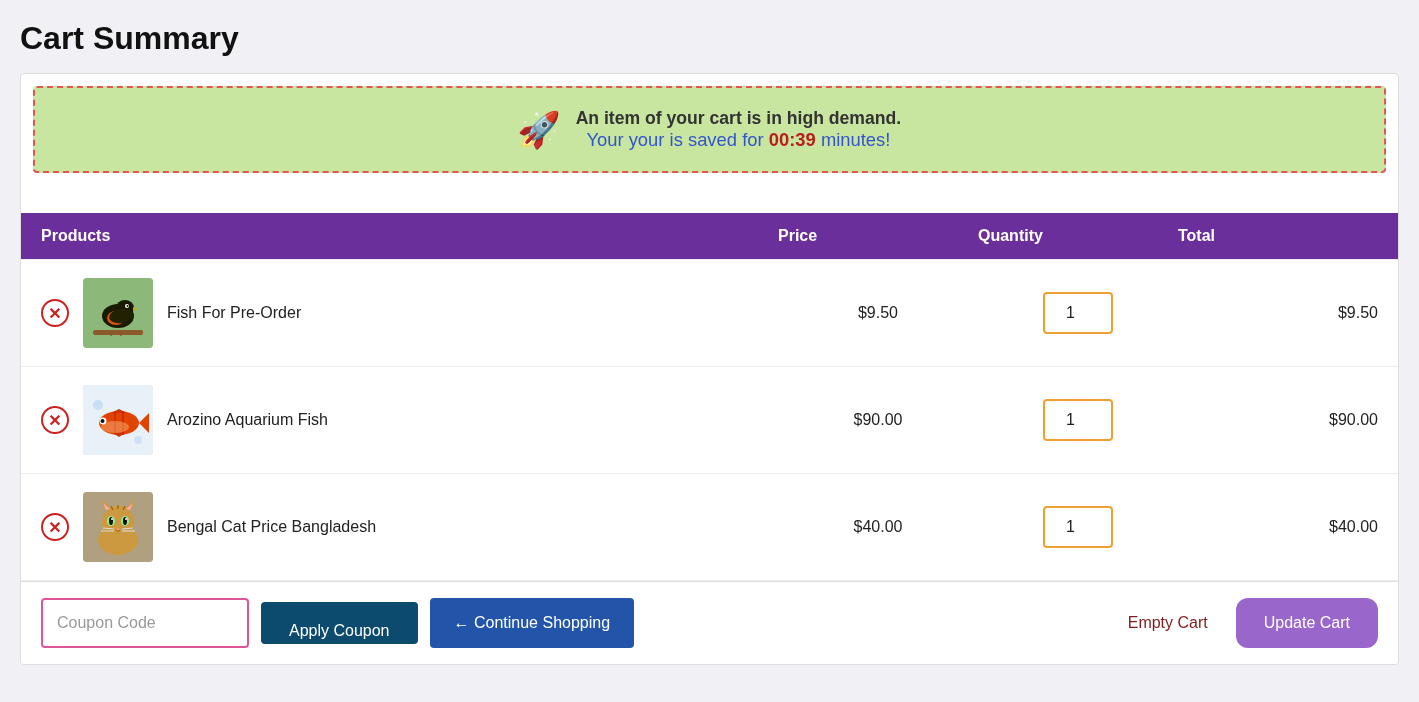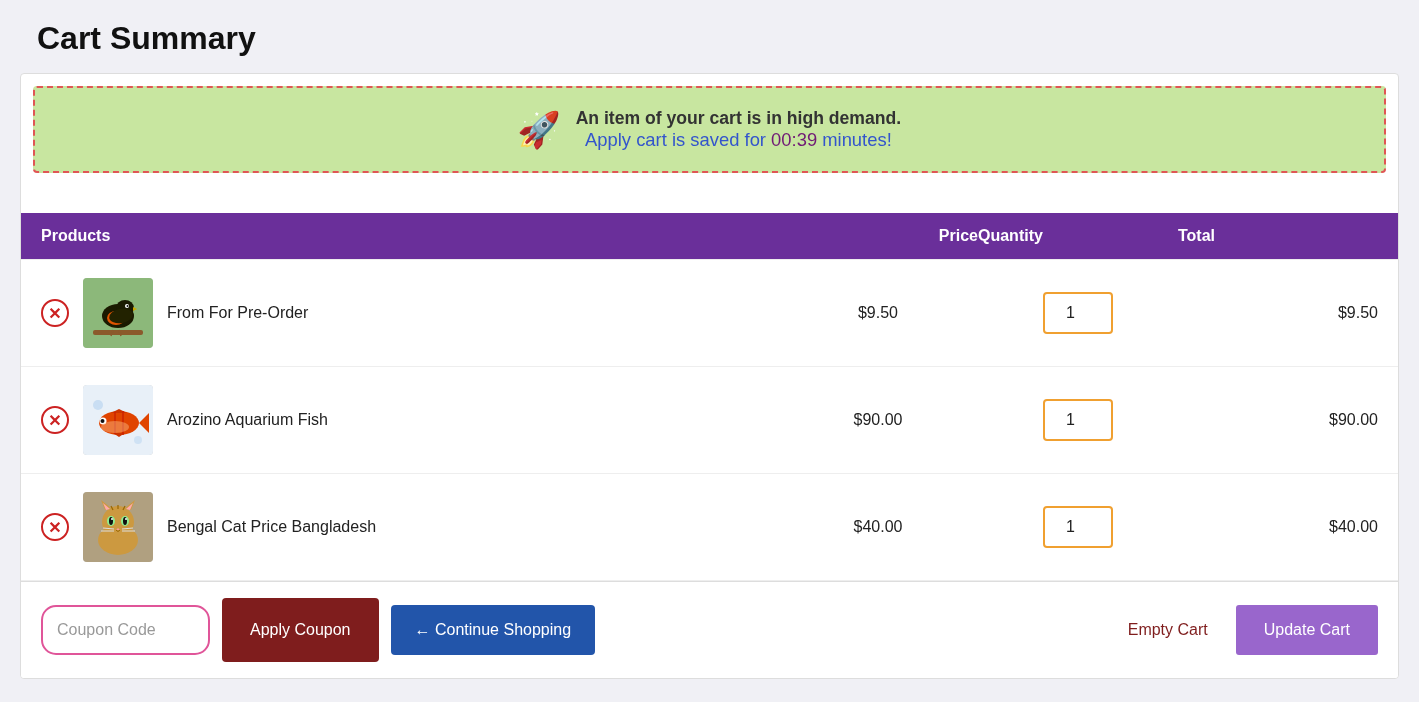--- a/index.html
+++ b/index.html
@@ -8,21 +8,20 @@
       background: #f0f0f5;
       padding: 20px;
       min-width: 1419px;
     }
 
     .page-title {
       font-size: 2rem;
       font-weight: bold;
       color: #111;
       margin-bottom: 16px;
-      margin-left: 17px;
     }
 
     .cart-wrapper {
       background: #fff;
       border: 1px solid #ddd;
       border-radius: 4px;
       overflow: hidden;
     }
 
     .alert-banner {
@@ -46,22 +45,22 @@
       color: #333;
       font-weight: bold;
     }
 
     .alert-line2 {
       font-size: 1.15rem;
       color: #3355cc;
     }
 
     .alert-line2 .timer {
-      color: #701a75;
-      font-weight: normal;
+      color: #b91c1c;
+      font-weight: bold;
     }
 
     .rocket-icon {
       font-size: 2.2rem;
     }
 
     
     .table-header {
       background: #6a2f9a;
       display: grid;
@@ -70,21 +69,21 @@
       margin-top: 40px;
     }
 
     .table-header .col {
       color: #fff;
       font-weight: bold;
       font-size: 1rem;
     }
 
     .table-header .col-products { text-align: left; }
-    .table-header .col-price { text-align: right; }
+    .table-header .col-price { text-align: left; }
     .table-header .col-qty { text-align: left; }
     .table-header .col-total { text-align: left; }
 
     
     .cart-rows {
       border-top: 1px solid #eee;
     }
 
     .cart-row {
       display: grid;
@@ -173,41 +172,41 @@
       display: flex;
       align-items: center;
       padding: 16px 20px;
       gap: 12px;
       border-top: 1px solid #ddd;
       background: #fff;
     }
 
     .coupon-input {
       border: 2px solid #e05599;
-      border-radius: 15px;
+      border-radius: 4px;
       padding: 10px 14px;
       font-size: 1rem;
       color: #555;
-      width: 169px;
+      width: 208px;
       height: 50px;
     }
 
     .coupon-input::placeholder {
       color: #999;
     }
 
     .apply-coupon-btn {
-      background: #7f1d1d;
+      background: #0c4a6e;
       color: #fff;
       border: none;
       border-radius: 4px;
       padding: 20px 28px;
       font-size: 1rem;
       cursor: pointer;
-      height: 64px;
+      height: 42px;
       white-space: nowrap;
     }
 
     .continue-btn {
       background: #2255aa;
       color: #fff;
       border: none;
       border-radius: 4px;
       padding: 6px 24px;
       font-size: 1rem;
@@ -224,41 +223,41 @@
       color: #7f1d1d;
       font-size: 1rem;
       cursor: pointer;
       padding: 8px 16px;
     }
 
     .update-cart-btn {
       background: #9966cc;
       color: #fff;
       border: none;
-      border-radius: 3px;
+      border-radius: 12px;
       padding: 12px 28px;
       font-size: 1rem;
       cursor: pointer;
       height: 50px;
       white-space: nowrap;
     }
   </style>
 </head>
 <body>
 
 <h1 class="page-title">Cart Summary</h1>
 
 <div class="cart-wrapper">
 
   <div class="alert-banner">
     <span class="rocket-icon">🚀</span>
     <div class="alert-text-block">
       <div class="alert-line1">An item of your cart is in high demand.</div>
       <div class="alert-line2">
-        <span>Apply cart is saved for </span><span class="timer">00:39</span><span> minutes!</span>
+        <span>Your your is saved for </span><span class="timer">00:39</span><span> minutes!</span>
       </div>
     </div>
   </div>
 
   <div class="table-header">
     <div class="col col-products">Products</div>
     <div class="col col-price">Price</div>
     <div class="col col-qty">Quantity</div>
     <div class="col col-total">Total</div>
   </div>
@@ -285,21 +284,21 @@
             <circle cx="44.5" cy="28" r="1" fill="#111"></circle>
 
             <polygon points="50,29 54,31 50,33" fill="#ccaa00"></polygon>
 
             <rect x="10" y="52" width="50" height="5" rx="2" fill="#8B5A2B"></rect>
 
             <line x1="30" y1="52" x2="28" y2="58" stroke="#8B5A2B" stroke-width="1.5"></line>
             <line x1="36" y1="52" x2="38" y2="58" stroke="#8B5A2B" stroke-width="1.5"></line>
           </svg>
         </div>
-        <span class="product-name">From For Pre-Order</span>
+        <span class="product-name">Fish For Pre-Order</span>
       </div>
       <div class="price-cell">$9.50</div>
       <div class="qty-cell">
         <input type="number" class="qty-input" value="1" min="1" style="">
       </div>
       <div class="total-cell">$9.50</div>
     </div>
 
     <div class="cart-row">
       <div class="product-cell">

